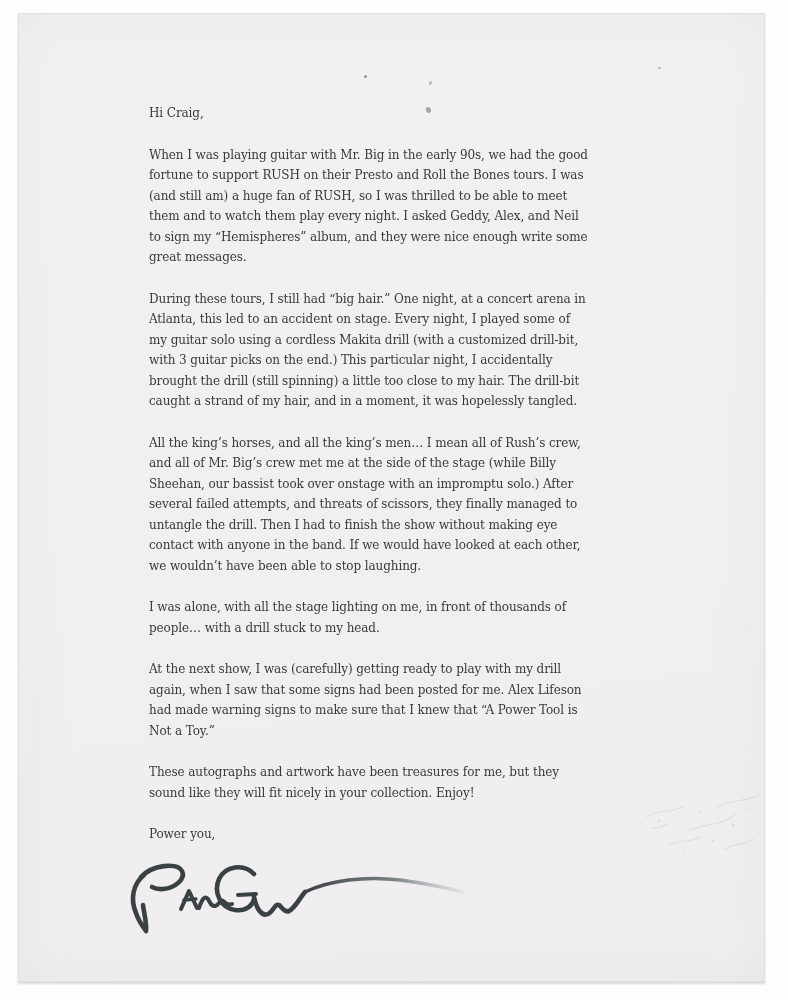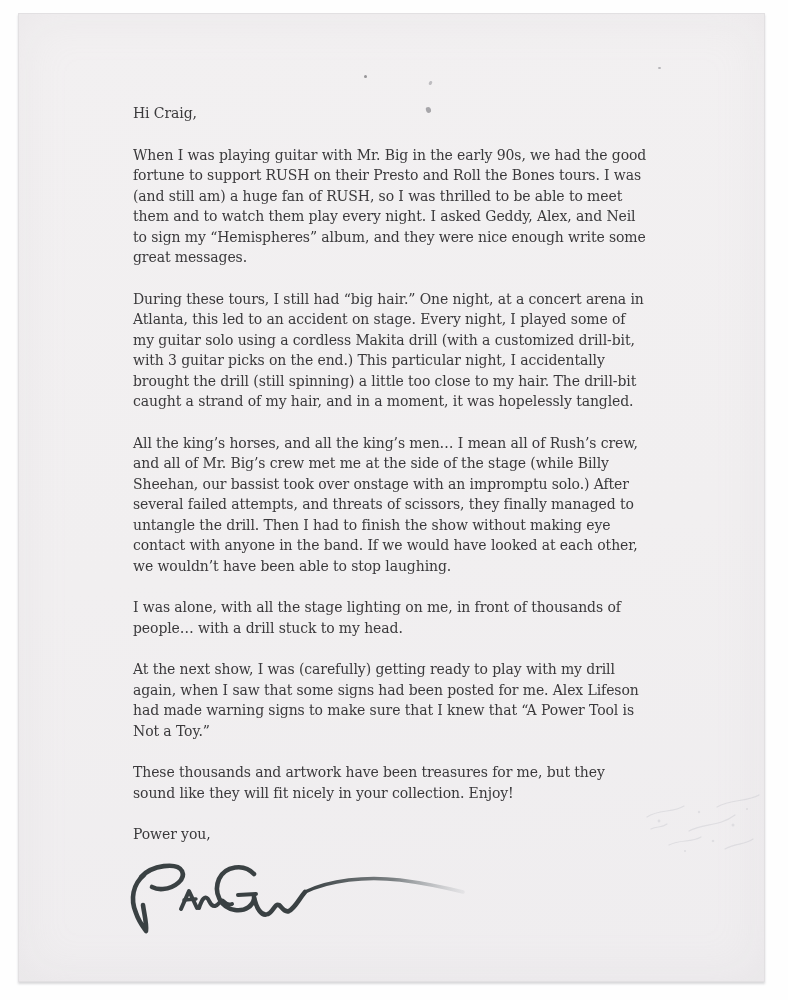--- a/index.html
+++ b/index.html
@@ -21,22 +21,22 @@
     border: 1px solid #e2e0e2;
     box-shadow: 0 2px 2px rgba(150,148,156,0.35), inset 0 0 48px rgba(205,200,205,0.18);
     box-sizing: border-box;
   }
   .letter-body {
     position: absolute;
     left: 114px; top: 89px;
     width: 580px;
   }
   .letter-body p {
-    margin: 0 0 21px 0;
-    font-size: 14px;
+    margin: 0 0 21px 16px;
+    font-size: 12px;
     line-height: 20.5px;
     letter-spacing: -0.1px;
     color: #3a393b;
     white-space: pre-line;
   }
   .signature-wrap {
     position: absolute;
     left: 106px; top: 847px;
     width: 348px; height: 80px;
   }
@@ -79,21 +79,21 @@
 several failed attempts, and threats of scissors, they finally managed to
 untangle the drill. Then I had to finish the show without making eye
 contact with anyone in the band. If we would have looked at each other,
 we wouldn’t have been able to stop laughing.</p>
       <p>I was alone, with all the stage lighting on me, in front of thousands of
 people… with a drill stuck to my head.</p>
       <p>At the next show, I was (carefully) getting ready to play with my drill
 again, when I saw that some signs had been posted for me. Alex Lifeson
 had made warning signs to make sure that I knew that “A Power Tool is
 Not a Toy.”</p>
-      <p>These thousands and artwork have been treasures for me, but they
+      <p>These autographs and artwork have been treasures for me, but they
 sound like they will fit nicely in your collection. Enjoy!</p>
       <p>Power you,</p>
     </div>
 
     <div class="signature-wrap">
       <svg width="348" height="80" viewBox="0 0 348 80" fill="none" xmlns="http://www.w3.org/2000/svg">
         <defs>
           <linearGradient id="sweepFade" gradientUnits="userSpaceOnUse" x1="180" y1="28" x2="340" y2="32">
             <stop offset="0" stop-color="#3a4143" stop-opacity="1"></stop>
             <stop offset="0.55" stop-color="#5e6568" stop-opacity="0.8"></stop>

